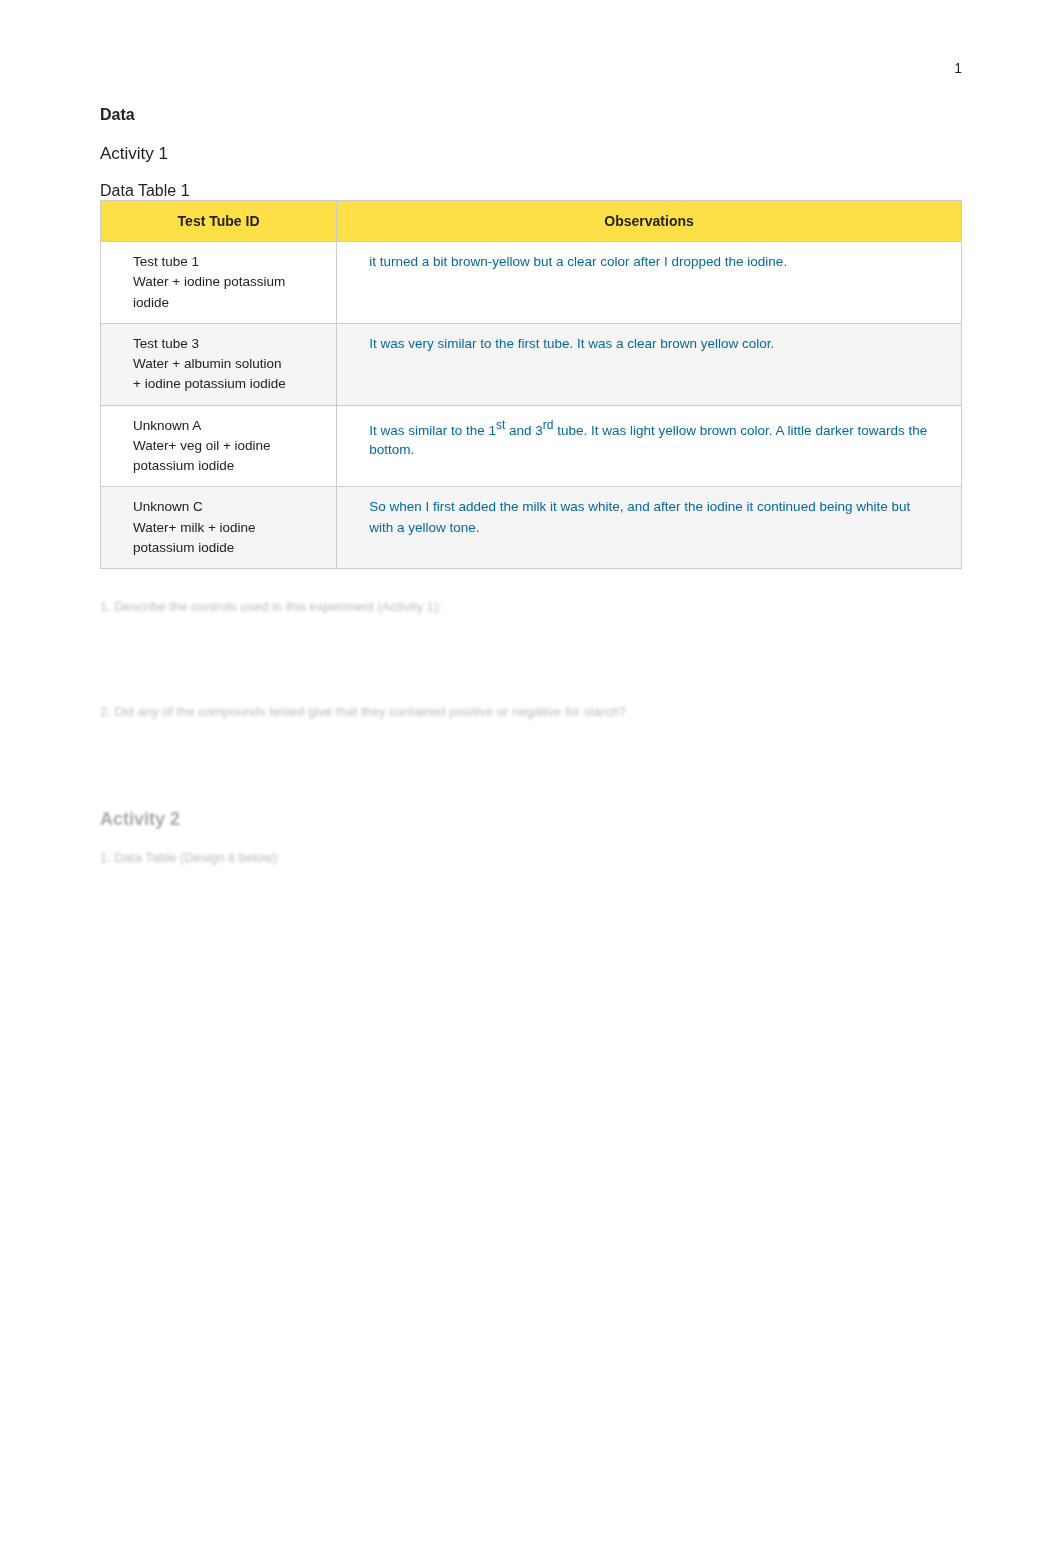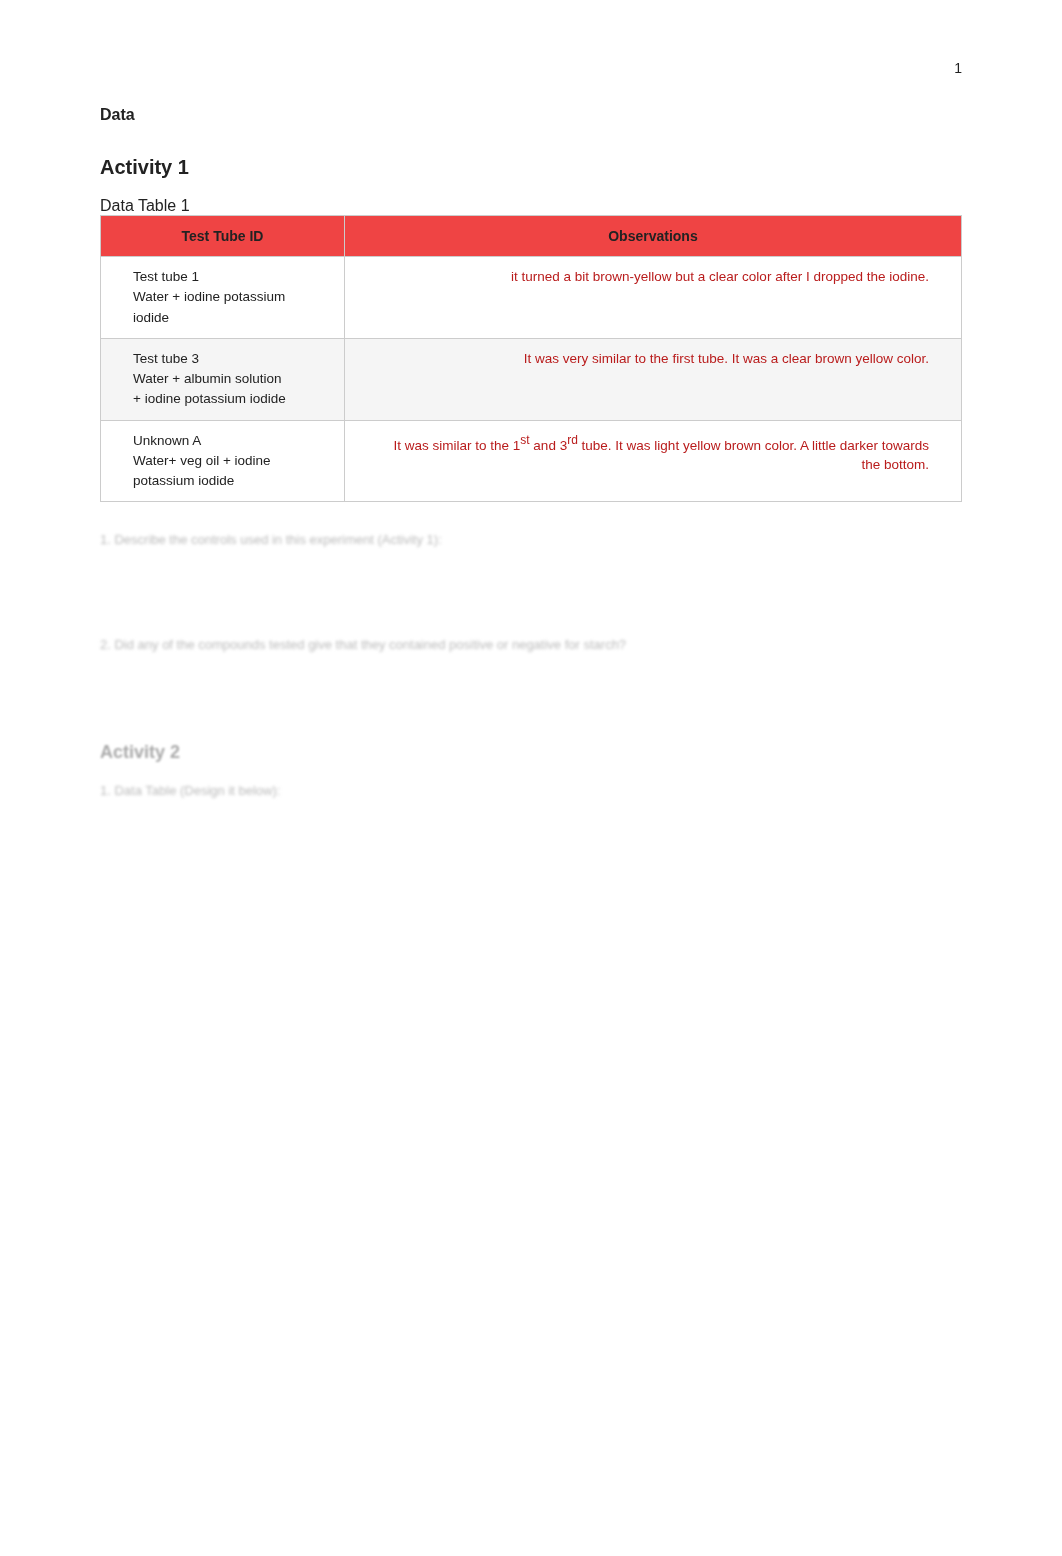--- a/index.html
+++ b/index.html
@@ -21,45 +21,45 @@
     .page-number {
       text-align: right;
       font-size: 14px;
       color: #222;
       margin-bottom: 30px;
     }
 
     .section-title {
       font-size: 16px;
       font-weight: bold;
-      margin-bottom: 32px;
+      margin-bottom: 20px;
     }
 
     .activity-title {
-      font-size: 20px;
-      font-weight: bold;
+      font-size: 17px;
+      font-weight: normal;
       margin-bottom: 18px;
     }
 
     .table-title {
       font-size: 16px;
       font-weight: normal;
       margin-bottom: 0;
       color: #222;
     }
 
     .data-table {
       width: 100%;
       border-collapse: collapse;
       margin-bottom: 30px;
       border: 1px solid #ccc;
     }
 
     .data-table thead tr {
-      background-color: #ef4444;
+      background-color: #fde047;
     }
 
     .data-table thead th {
       padding: 12px 16px;
       font-weight: bold;
       font-size: 14px;
       text-align: center;
       border: 1px solid #ccc;
     }
 
@@ -73,22 +73,21 @@
     }
 
     .data-table tbody td {
       padding: 10px 32px;
       font-size: 13.5px;
       border: 1px solid #ccc;
       line-height: 1.5;
     }
 
     .data-table tbody td.observation {
-      color: #b91c1c;
-      text-align: right;
+      color: #0369a1;
     }
 
     .observation-orange {
       color: #c07000;
     }
 
     .observation-dark {
       color: #555;
       margin-top: 6px;
     }
@@ -170,20 +169,30 @@
     <tr>
       <td>
         Unknown A<br>
         Water+ veg oil + iodine<br>
         potassium iodide
       </td>
       <td class="observation observation-dark">
         It was similar to the 1<span class="superscript">st</span> and 3<span class="superscript">rd</span> tube. It was light yellow brown color. A little darker towards the bottom.
       </td>
     </tr>
+    <tr>
+      <td>
+        Unknown C<br>
+        Water+ milk + iodine<br>
+        potassium iodide
+      </td>
+      <td class="observation observation-dark">
+        So when I first added the milk it was white, and after the iodine it continued being white but with a yellow tone.
+      </td>
+    </tr>
   </tbody>
 </table>
 
 <div class="question-section">
   <div class="question-text">1. Describe the controls used in this experiment (Activity 1):</div>
   <div class="answer-space"></div>
 </div>
 
 <div class="question-section">
   <div class="question-text">2. Did any of the compounds tested give that they contained positive or negative for starch?</div>

